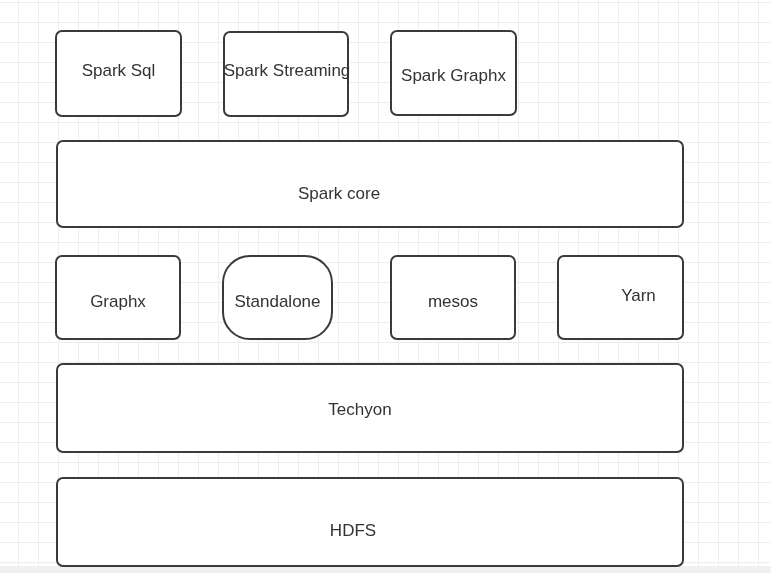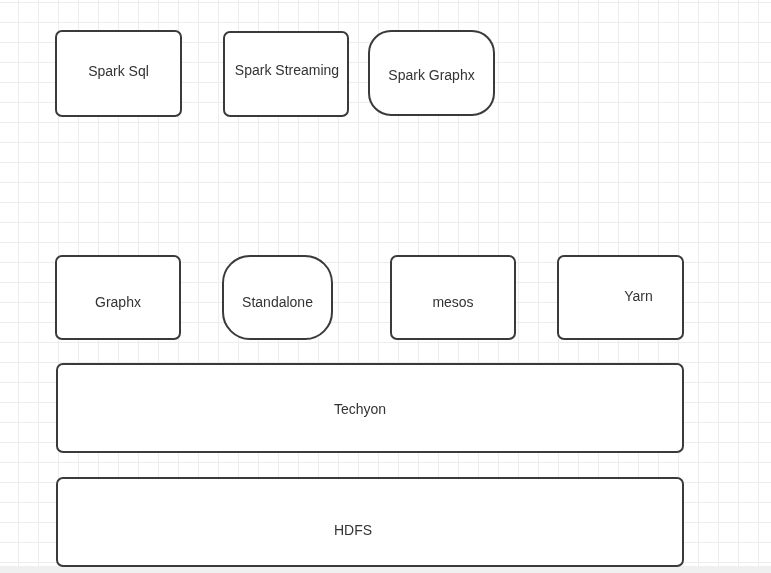--- a/index.html
+++ b/index.html
@@ -41,30 +41,30 @@
     box-sizing: border-box;
     background: var(--fill, #ffffff);
     border: 2px solid var(--border, #3a3a3a);
     border-radius: 7px;
     display: flex;
     align-items: center;
     justify-content: center;
     z-index: 1;
   }
   .box .label {
-    font-size: 14px;
+    font-size: 17px;
     color: var(--text, #333333);
     white-space: nowrap;
     line-height: 1;
   }
 
   
   .b-sql   { left: 55px;  top: 30px;  width: 127px; height: 87px; }
   .b-str   { left: 223px; top: 31px;  width: 126px; height: 86px; }
-  .b-gra   { left: 368px; top: 30px;  width: 127px; height: 86px; border-radius: 23px; }
+  .b-gra   { left: 390px; top: 30px;  width: 127px; height: 86px; }
   .b-mlib  { left: 558px; top: 30px;  width: 127px; height: 86px; }
   .b-core  { left: 56px;  top: 140px; width: 628px; height: 88px; }
   .b-local { left: 55px;  top: 255px; width: 126px; height: 85px; }
   .b-stand { left: 222px; top: 255px; width: 111px; height: 85px; border-radius: 28px; }
   .b-mesos { left: 390px; top: 255px; width: 126px; height: 85px; }
   .b-yarn  { left: 557px; top: 255px; width: 127px; height: 85px; padding-left: 36px; }
   .b-tech  { left: 56px;  top: 363px; width: 628px; height: 90px; padding-left: 12px; }
   .b-hdfs  { left: 56px;  top: 477px; width: 628px; height: 90px; }
 
   
@@ -93,20 +93,23 @@
 
   <div class="box b-str">
     <span class="label">Spark Streaming</span>
   </div>
 
   <div class="box b-gra">
     <span class="label">Spark Graphx</span>
   </div>
 
 
+  <div class="box b-core">
+    <span class="label">Spark core</span>
+  </div>
 
   <div class="box b-local">
     <span class="label">Graphx</span>
   </div>
 
   <div class="box b-stand">
     <span class="label">Standalone</span>
   </div>
 
   <div class="box b-mesos">

